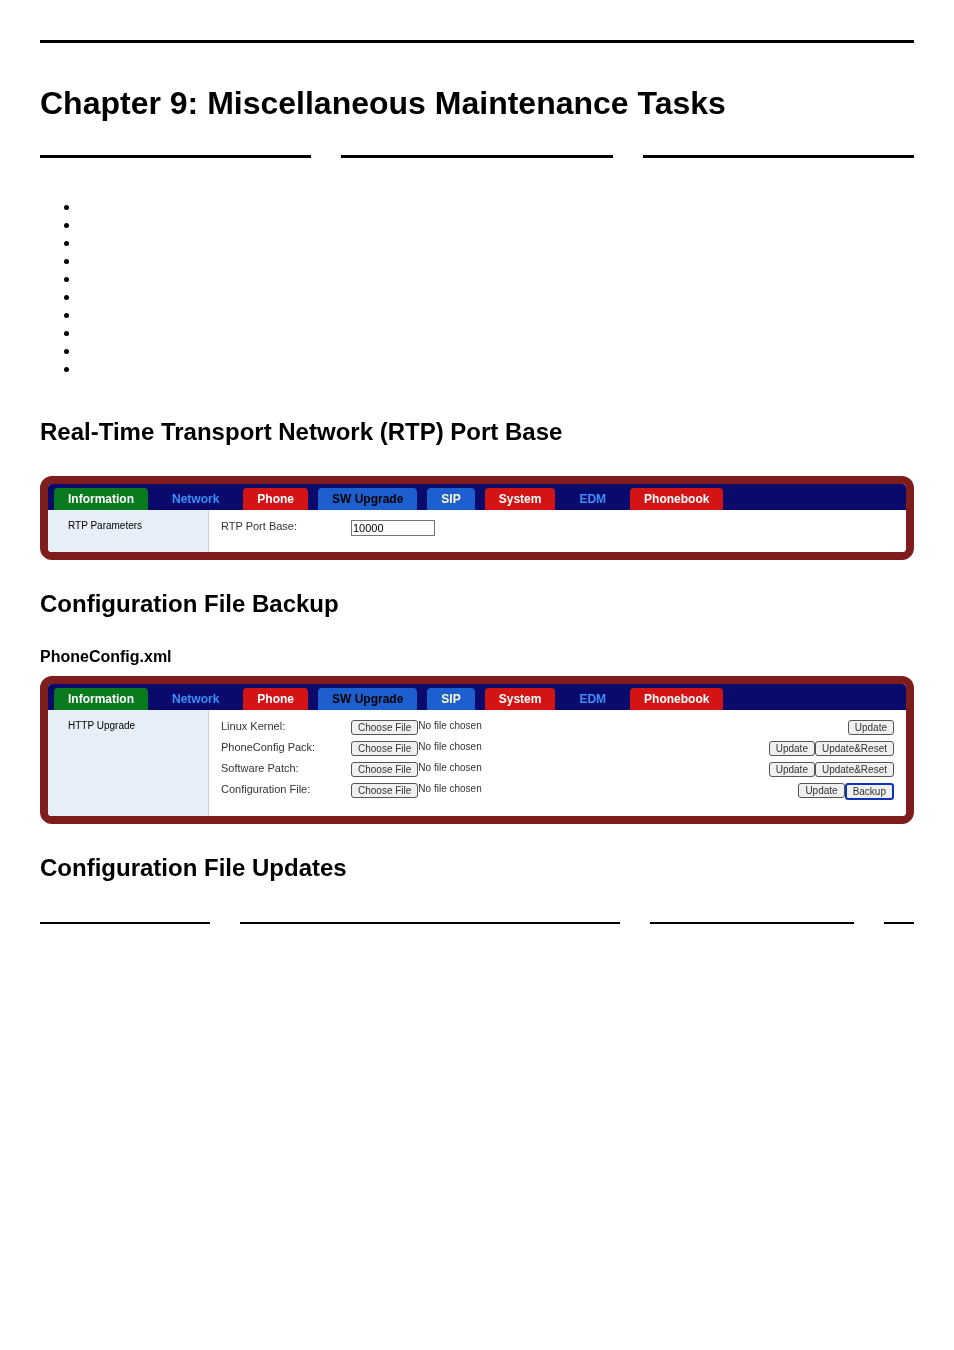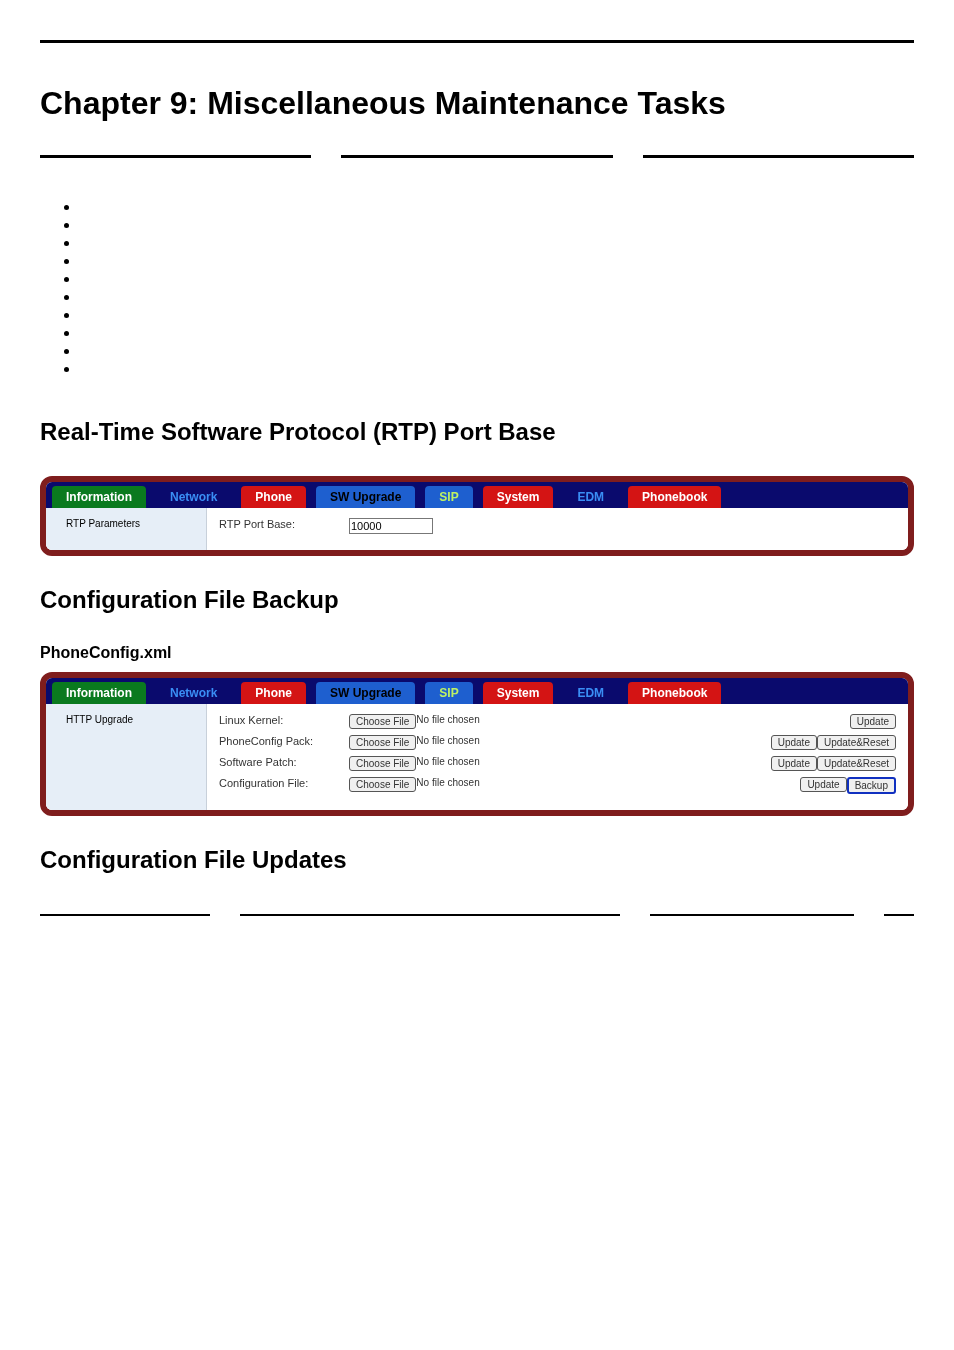--- a/index.html
+++ b/index.html
@@ -5,28 +5,28 @@
 body{margin:0;padding:40px;font-family:Arial,Helvetica,sans-serif;background:#fff;color:#000;width:954px;box-sizing:border-box}
 .topbar{border-top:3px solid #000;margin-bottom:40px}
 h1.chapter{font-size:32px;font-weight:bold;margin:0 0 30px 0;line-height:1.3}
 .seprow{display:flex;gap:30px;margin-bottom:40px}
 .sep{flex:1;border-top:3px solid #000}
 ul.bullets{list-style:disc;margin:0 0 40px 40px;padding:0}
 ul.bullets li{height:18px}
 h2.sec{font-size:24px;font-weight:bold;margin:30px 0 30px 0}
 .rightlabel{text-align:left;font-weight:bold;margin:10px 60px 10px 0;font-size:16px}
 
-.panel{border:6px solid #7f1d1d;border-radius:12px;background:#fff;margin-bottom:30px;overflow:hidden}
+.panel{border:8px solid #7f1d1d;border-radius:12px;background:#fff;margin-bottom:30px;overflow:hidden}
 .tabrow{display:flex;align-items:center;background:#0a0a6d;padding:4px 6px 0 6px;gap:10px}
 .tab{padding:4px 14px;font-size:12px;font-weight:bold;border-radius:4px 4px 0 0;cursor:pointer}
 .tab.info{background:#0a7a1f;color:#fff}
 .tab.net{color:#3a8ef5}
 .tab.phone{background:#d41414;color:#fff}
 .tab.sw{background:#1e5fcf;color:#000000}
-.tab.sip{background:#1e5fcf;color:#bef264}
+.tab.sip{background:#1e5fcf;color:#fef9c3}
 .tab.sys{background:#d41414;color:#fff}
 .tab.edm{color:#3a8ef5}
 .tab.pb{background:#d41414;color:#fff}
 .panelbody{display:flex;background:#fff}
 .sidecell{width:120px;background:#e6eef7;padding:10px 20px;font-size:10px;font-weight:normal;border-right:1px solid #c8d0da}
 .contentcell{flex:1;padding:10px 12px;font-size:11px;color:#333}
 .formrow{display:flex;align-items:flex-start;margin-bottom:6px;}
 .lbl{width:130px}
 .txt{border:1px solid #777;padding:1px 1px;font-size:11px;width:80px;background:#fff}
 .btn{border:1px solid #555;background:#f0f0f0;font-size:10px;padding:1px 6px;border-radius:3px;cursor:pointer}
@@ -58,21 +58,21 @@
     <li></li>
     <li></li>
     <li></li>
     <li></li>
     <li></li>
     <li></li>
     <li></li>
     <li></li>
 </ul>
 
-<h2 class="sec">Real-Time Software Protocol (RTP) Port Base</h2>
+<h2 class="sec">Real-Time Transport Network (RTP) Port Base</h2>
 
 <div class="panel">
   <div class="tabrow">
     <span class="tab info">Information</span>
     <span class="tab net">Network</span>
     <span class="tab phone">Phone</span>
     <span class="tab sw">SW Upgrade</span>
     <span class="tab sip">SIP</span>
     <span class="tab sys">System</span>
     <span class="tab edm">EDM</span>

